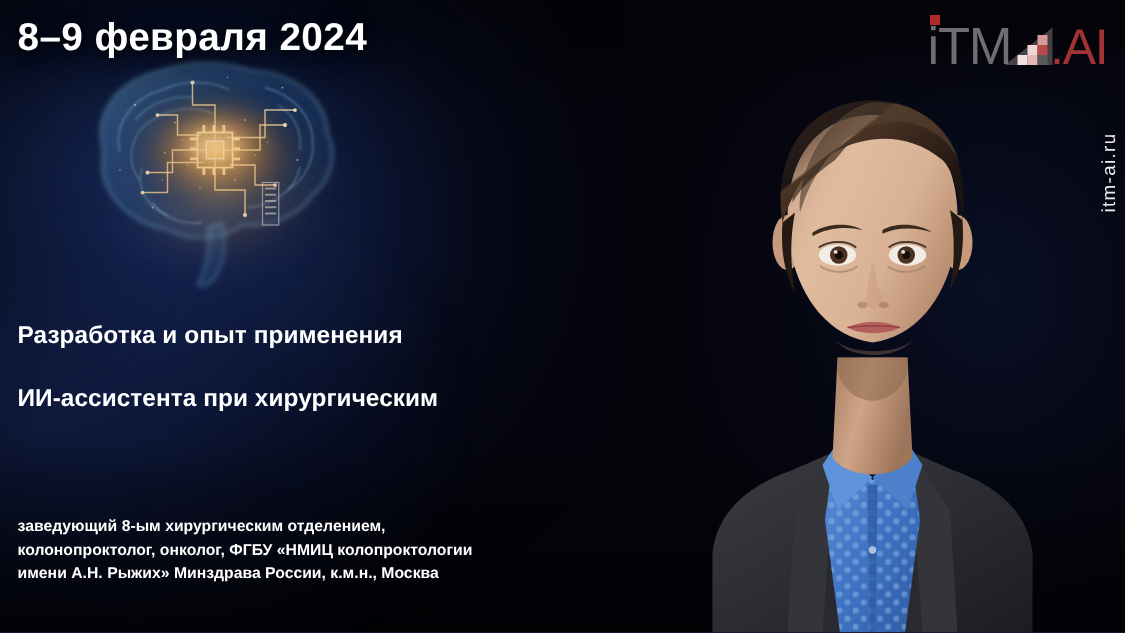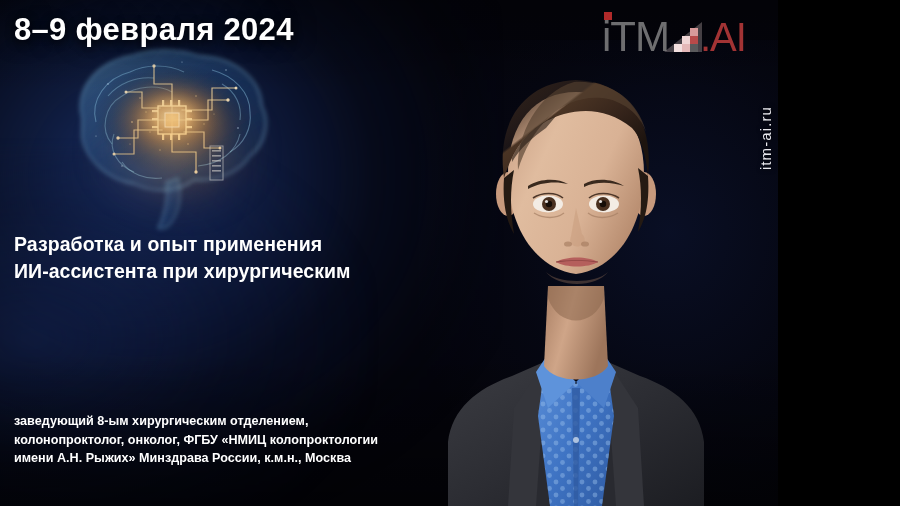--- a/index.html
+++ b/index.html
@@ -2,21 +2,21 @@
 <html><head>
 <meta charset="utf-8">
 <style>
   html, body {
     margin: 0;
     padding: 0;
     background: #000;
   }
   #slide {
     position: relative;
-    width: 778px;
+    width: 900px;
     height: 506px;
     overflow: hidden;
     background: #8b5cf6;
     font-family: "Liberation Sans", sans-serif;
     color: #ffffff;
     user-select: none;
   }
 
   
   .bg-base {
@@ -118,21 +118,21 @@
     line-height: 1.45;
     letter-spacing: 0.22px;
     color: #f2f2f4;
     z-index: 6;
   }
   .conf-desc div { white-space: nowrap; }
 
   
   .logo {
     position: absolute;
-    right: 26px;
+    right: 8px;
     top: 10px;
     height: 46px;
     display: flex;
     align-items: flex-end;
     z-index: 7;
   }
   .logo svg { display: block; }
 
   
   .url-vert {
@@ -155,21 +155,21 @@
     left: 14px;
     top: 231px;
     width: 440px;
     font-size: 19.5px;
     font-weight: 600;
     line-height: 1.36;
     color: #ffffff;
     letter-spacing: 0.05px;
     z-index: 6;
   }
-  .talk-title div { white-space: nowrap; }
+  .talk-title div { white-space: nowrap; margin-top: 24px; }
 
   .speaker-name {
     position: absolute;
     left: 14px;
     top: 327px;
     width: 470px;
     font-size: 25.5px;
     font-weight: 700;
     line-height: 1.30;
     letter-spacing: 0.1px;

